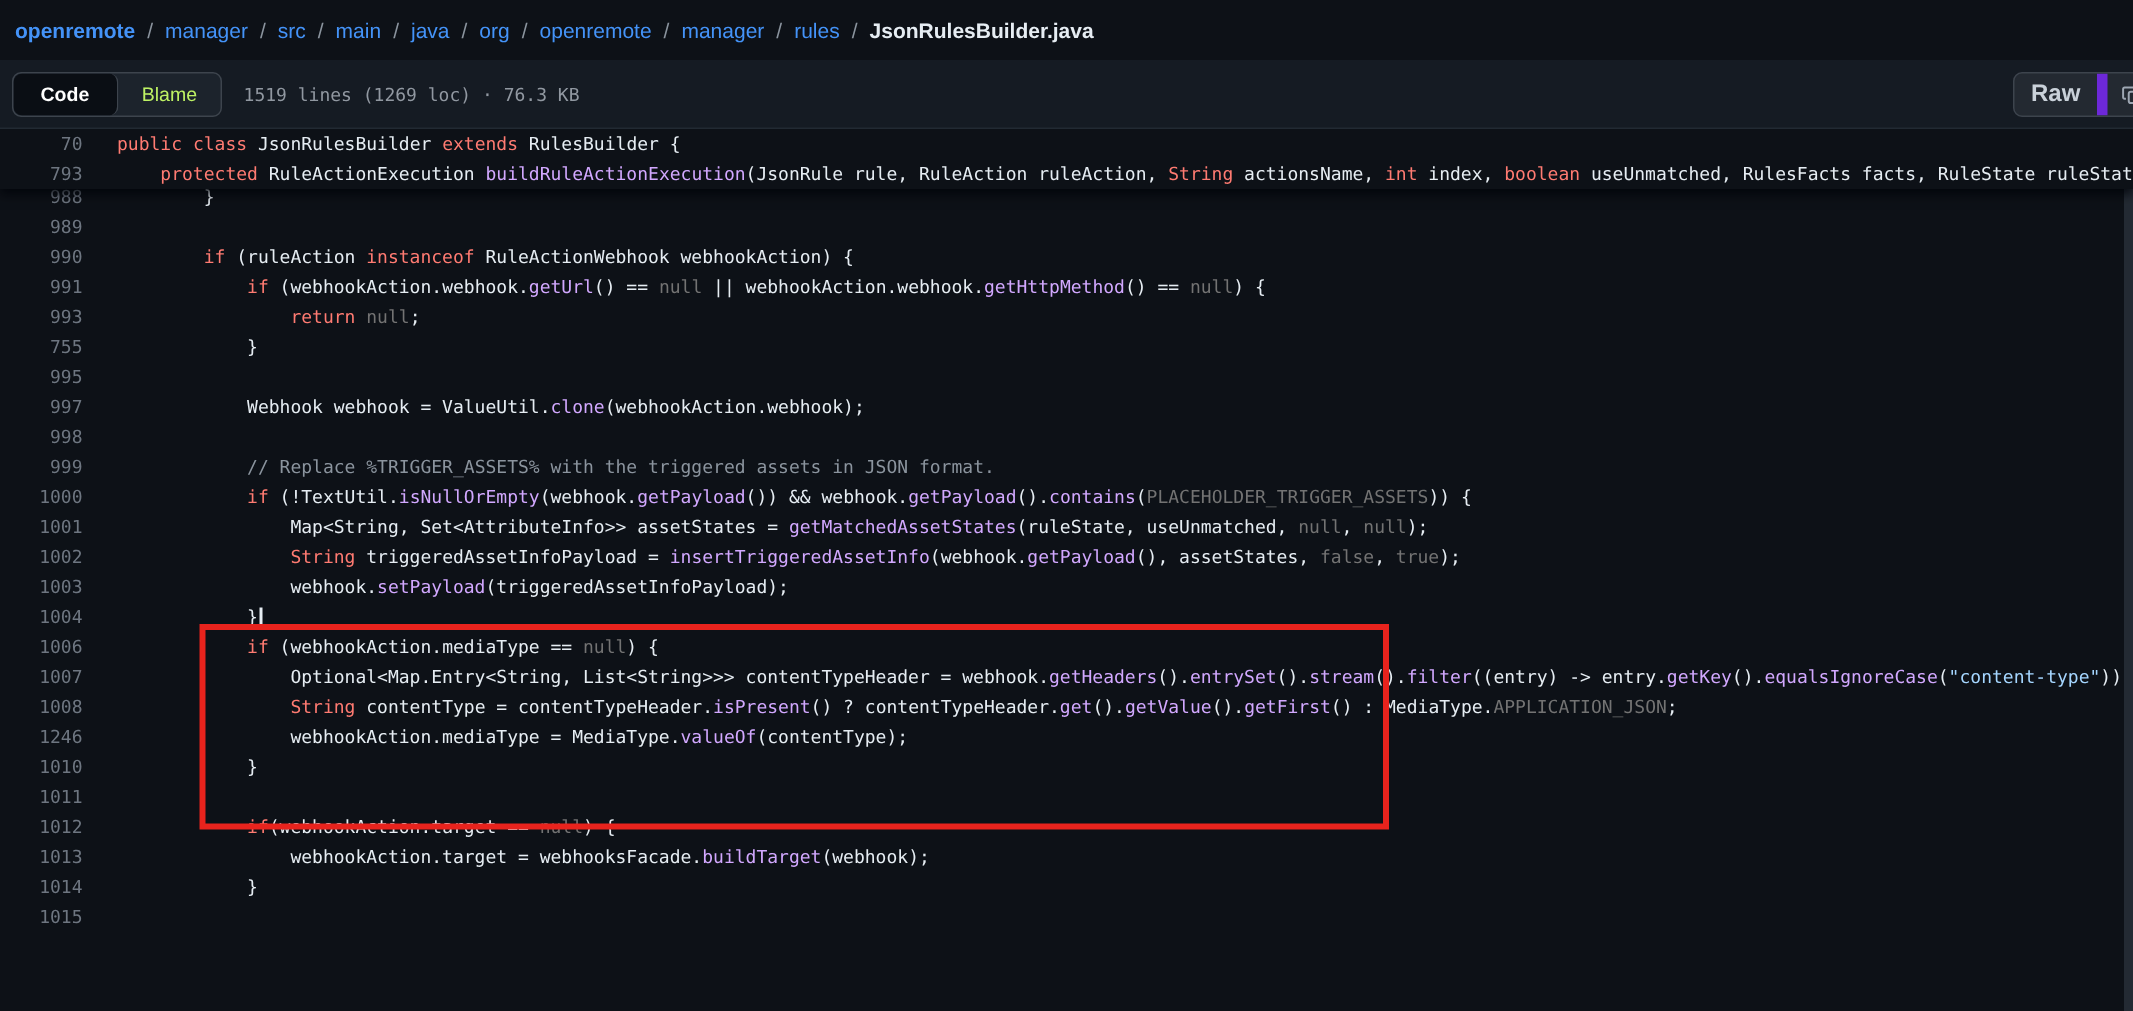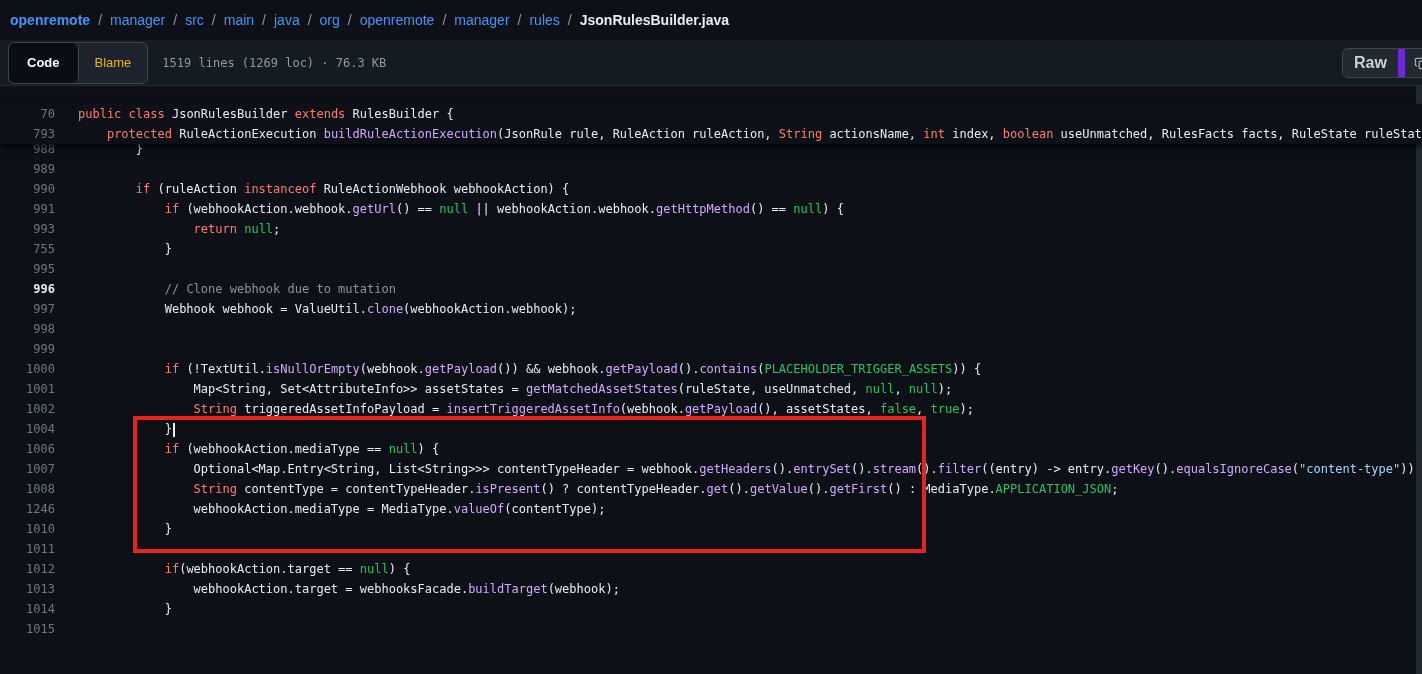--- a/index.html
+++ b/index.html
@@ -16,30 +16,30 @@
   .bc-link { color:#4493f8; cursor:pointer; }
   .bc-link.bold { font-weight:700; }
   .bc-sep { color:#8b949e; padding:0 8px; }
   .bc-file { color:#e6edf3; font-weight:700; }
   
   .toolbar {
     height:46px; background:#151b23; border-bottom:1px solid #222a33;
     display:flex; align-items:center; position:relative;
   }
   .seg-control {
-    margin-left:8px; display:flex; align-items:stretch; height:42px;
+    margin-left:8px; display:flex; align-items:stretch; height:30px;
     border:1px solid #3d444d; border-radius:6px; overflow:hidden; background:#1c232c;
   }
   .seg-code {
     background:#0a0e14; color:#ffffff; font-weight:700; font-size:13px;
     padding:0 18px; display:flex; align-items:center; cursor:pointer;
     border-right:1px solid #3d444d; border-radius:6px;
   }
   .seg-blame {
-    color:#eab308; font-size:13px; padding:2px 16px; display:flex; align-items:center; cursor:pointer;
+    color:#bef264; font-size:13px; padding:2px 16px; display:flex; align-items:center; cursor:pointer;
   }
   .file-stats {
     margin-left:14px; color:#9198a1; font-size:12px;
     font-family:"DejaVu Sans Mono","Liberation Mono",monospace;
   }
   .raw-group {
     position:absolute; left:1342px; top:8px; height:30px; display:flex; align-items:stretch;
     border:1px solid #3d444d; border-radius:6px; background:#232931; overflow:hidden;
   }
   .raw-btn {
@@ -48,33 +48,33 @@
   }
   .icon-btn {
     width:34px; display:flex; align-items:center; justify-content:center; cursor:pointer;
     border-right:1px solid #3d444d; color:#9ea7b3;
   }
   .icon-btn svg { display:block; }
   
   .code-area { position:relative; height:588px; overflow:hidden;
     font-family:"DejaVu Sans Mono","Liberation Mono",monospace; font-size:12px; }
   .sticky-block { position:relative; z-index:3; background:#0d1117;
-    box-shadow:0 3px 7px rgba(1,4,9,0.85);margin-top:18px; }
+    box-shadow:0 3px 7px rgba(1,4,9,0.85); }
   .code-row { height:20px; display:flex; align-items:center; line-height:20px; }
   .gutter {
     flex:none; width:55px; text-align:right; color:#6e7681; cursor:pointer;
     font-size:12px; user-select:none;
   }
   .gutter.emph { color:#e6edf3; font-weight:700; }
   .code-text { margin-left:23px; white-space:pre; color:#e6edf3; }
   .partial-row { height:15px; overflow:hidden; }
   .partial-row .code-row { transform:translateY(-5px); }
   .tk-k { color:#ff7b72; }
   .tk-f { color:#d2a8ff; }
-  .tk-c { color:#22c55e; }
+  .tk-c { color:#737373; }
   .tk-s { color:#a5d6ff; }
   .tk-m { color:#8b949e; }
   .tk-p { color:#e6edf3; }
   .caret { display:inline-block; width:2px; height:14px; background:#e6edf3;
     vertical-align:middle; margin-left:1px; }
   
   .highlight-box {
     position:absolute; left:133px; top:330px; width:793px; height:137px;
     border:4px solid #e8231d; z-index:5; pointer-events:none;
   }
@@ -162,47 +162,48 @@
       </div>
       <div class="code-row">
         <span class="gutter">755</span>
         <span class="code-text"><span class="tk-p">            }</span></span>
       </div>
       <div class="code-row">
         <span class="gutter">995</span>
         <span class="code-text"></span>
       </div>
       <div class="code-row">
-        <span class="gutter emph">996</span>
-        <span class="code-text"><span class="tk-p">            </span><span class="tk-m">// Clone webhook due to mutation</span></span>
-      </div>
-      <div class="code-row">
         <span class="gutter">997</span>
         <span class="code-text"><span class="tk-p">            Webhook webhook = ValueUtil.</span><span class="tk-f">clone</span><span class="tk-p">(webhookAction.webhook);</span></span>
       </div>
       <div class="code-row">
         <span class="gutter">998</span>
         <span class="code-text"></span>
       </div>
       <div class="code-row">
         <span class="gutter">999</span>
+        <span class="code-text"><span class="tk-p">            </span><span class="tk-m">// Replace %TRIGGER_ASSETS% with the triggered assets in JSON format.</span></span>
       </div>
       <div class="code-row">
         <span class="gutter">1000</span>
         <span class="code-text"><span class="tk-p">            </span><span class="tk-k">if</span><span class="tk-p"> (!TextUtil.</span><span class="tk-f">isNullOrEmpty</span><span class="tk-p">(webhook.</span><span class="tk-f">getPayload</span><span class="tk-p">()) &amp;&amp; webhook.</span><span class="tk-f">getPayload</span><span class="tk-p">().</span><span class="tk-f">contains</span><span class="tk-p">(</span><span class="tk-c">PLACEHOLDER_TRIGGER_ASSETS</span><span class="tk-p">)) {</span></span>
       </div>
       <div class="code-row">
         <span class="gutter">1001</span>
         <span class="code-text"><span class="tk-p">                Map&lt;String, Set&lt;AttributeInfo&gt;&gt; assetStates = </span><span class="tk-f">getMatchedAssetStates</span><span class="tk-p">(ruleState, useUnmatched, </span><span class="tk-c">null</span><span class="tk-p">, </span><span class="tk-c">null</span><span class="tk-p">);</span></span>
       </div>
       <div class="code-row">
         <span class="gutter">1002</span>
         <span class="code-text"><span class="tk-p">                </span><span class="tk-k">String</span><span class="tk-p"> triggeredAssetInfoPayload = </span><span class="tk-f">insertTriggeredAssetInfo</span><span class="tk-p">(webhook.</span><span class="tk-f">getPayload</span><span class="tk-p">(), assetStates, </span><span class="tk-c">false</span><span class="tk-p">, </span><span class="tk-c">true</span><span class="tk-p">);</span></span>
       </div>
       <div class="code-row">
+        <span class="gutter">1003</span>
+        <span class="code-text"><span class="tk-p">                webhook.</span><span class="tk-f">setPayload</span><span class="tk-p">(triggeredAssetInfoPayload);</span></span>
+      </div>
+      <div class="code-row">
         <span class="gutter">1004</span>
         <span class="code-text"><span class="tk-p">            }</span><span class="caret"></span></span>
       </div>
       <div class="code-row">
         <span class="gutter">1006</span>
         <span class="code-text"><span class="tk-p">            </span><span class="tk-k">if</span><span class="tk-p"> (webhookAction.mediaType == </span><span class="tk-c">null</span><span class="tk-p">) {</span></span>
       </div>
       <div class="code-row">
         <span class="gutter">1007</span>
         <span class="code-text"><span class="tk-p">                Optional&lt;Map.Entry&lt;String, List&lt;String&gt;&gt;&gt; contentTypeHeader = webhook.</span><span class="tk-f">getHeaders</span><span class="tk-p">().</span><span class="tk-f">entrySet</span><span class="tk-p">().</span><span class="tk-f">stream</span><span class="tk-p">().</span><span class="tk-f">filter</span><span class="tk-p">((entry) -&gt; entry.</span><span class="tk-f">getKey</span><span class="tk-p">().</span><span class="tk-f">equalsIgnoreCase</span><span class="tk-p">(</span><span class="tk-s">"content-type"</span><span class="tk-p">)).</span><span class="tk-f">findFirst</span></span>

